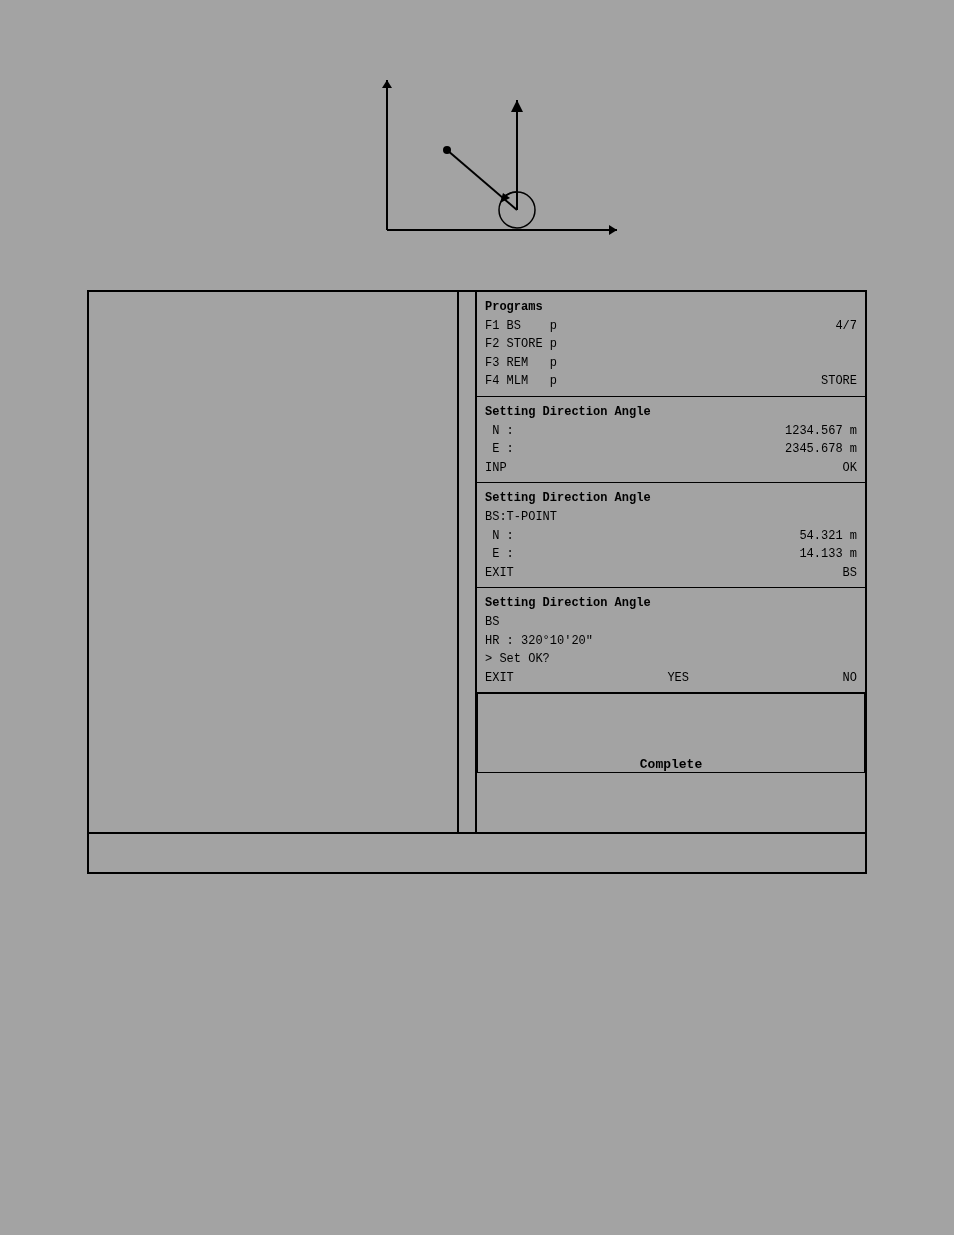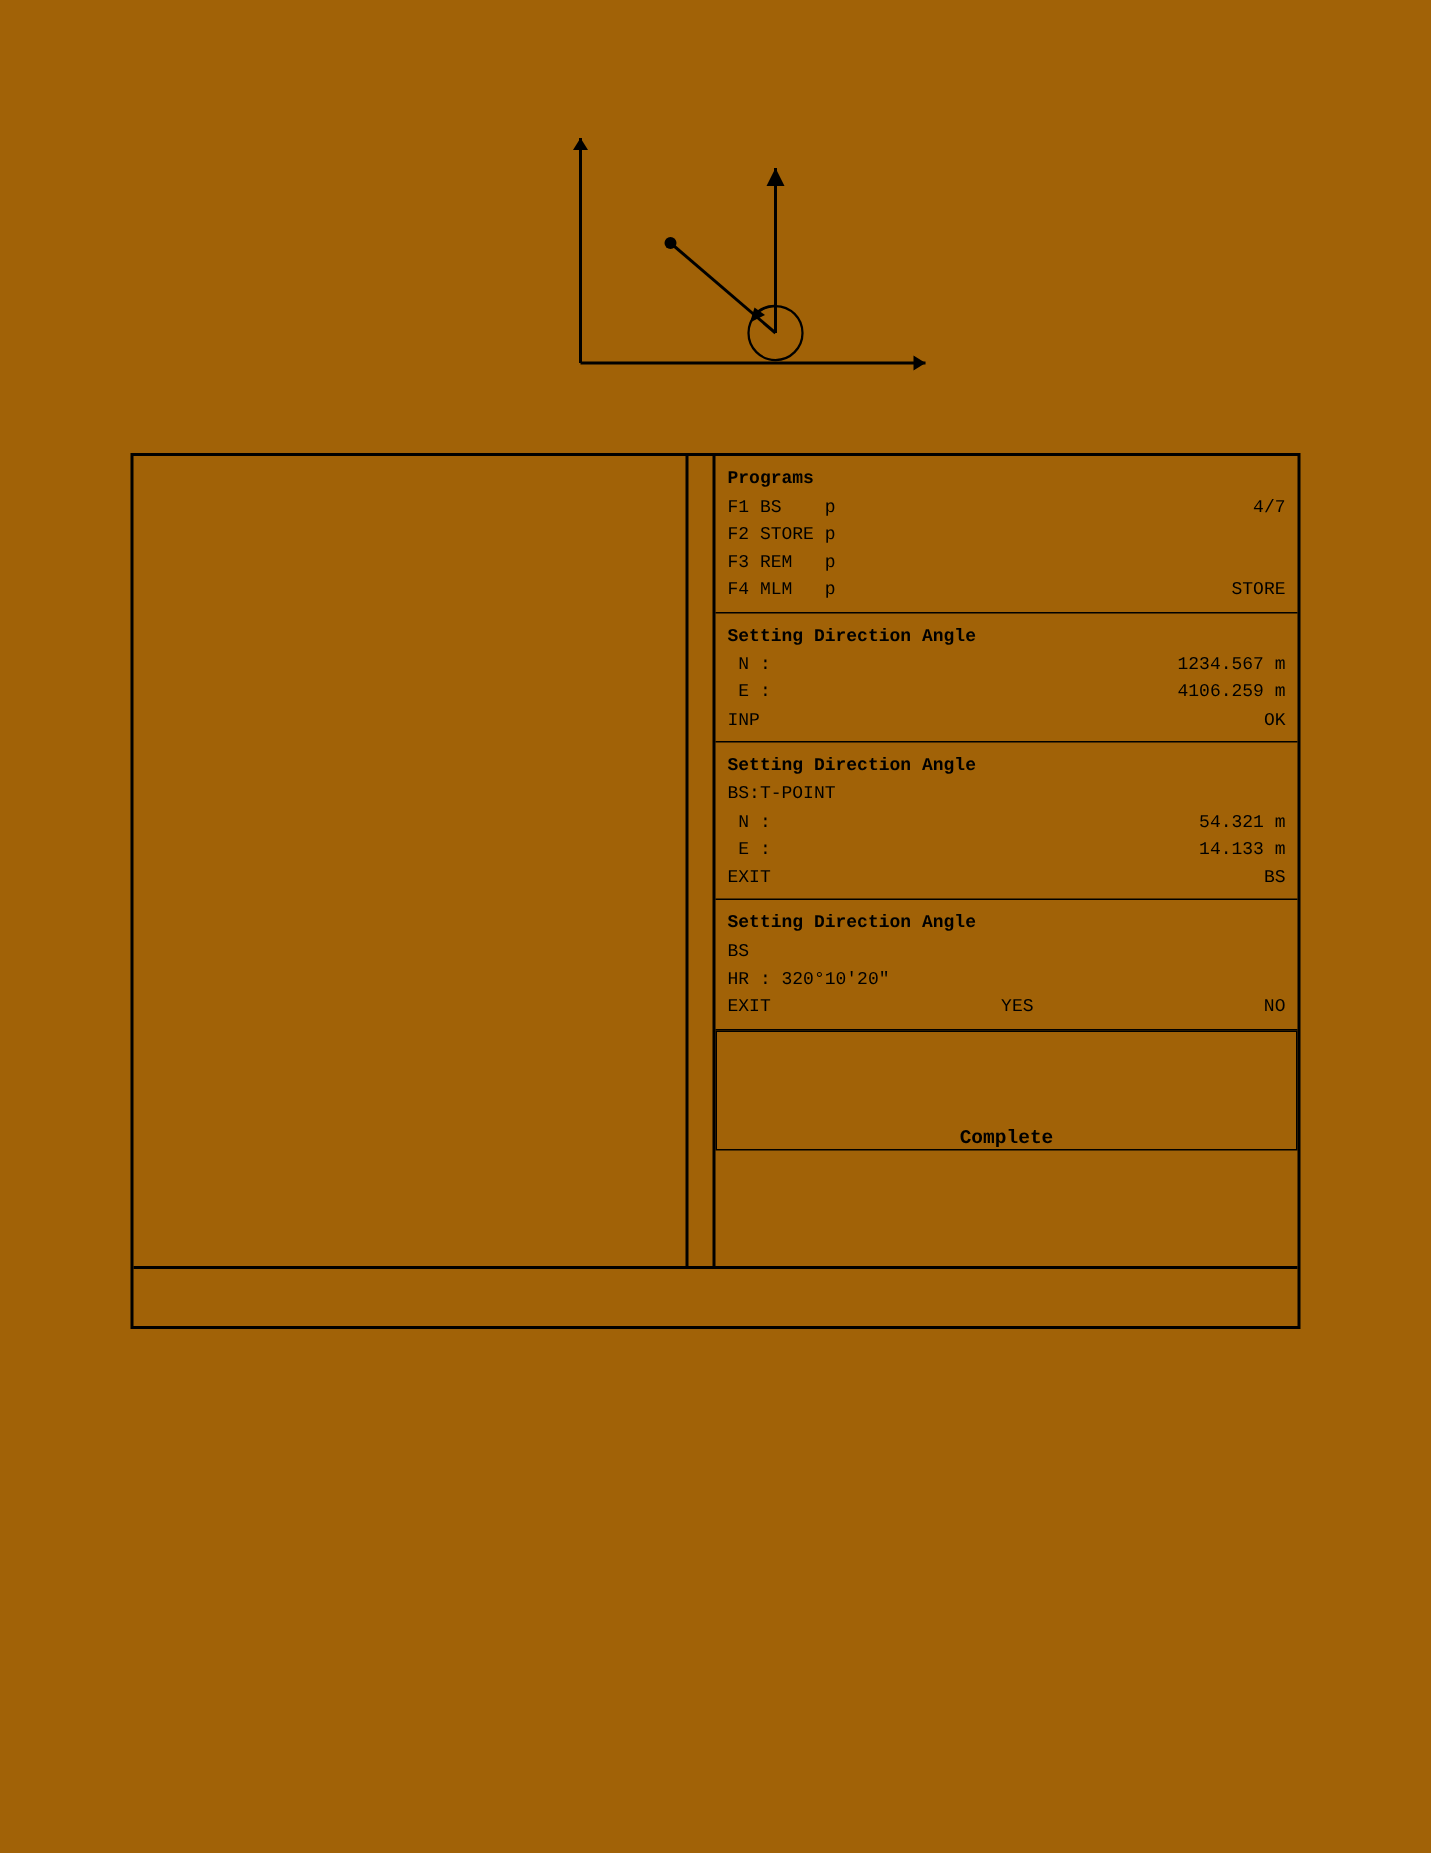--- a/index.html
+++ b/index.html
@@ -8,22 +8,22 @@
       min-height: 1235px;
       background: #ffffff;
       font-family: 'Courier New', Courier, monospace;
       font-size: 13px;
       color: #000;
     }
 
     .page-container {
       width: 954px;
       min-height: 1235px;
-      background: #a16207;
-      padding: 32px;
+      background: #a3a3a3;
+      padding: 20px;
     }
 
     
     .diagram-area {
       display: flex;
       justify-content: center;
       align-items: center;
       padding: 30px 0 20px 0;
     }
 
@@ -157,21 +157,21 @@
         </div>
 
         <div class="sb">
           <div class="sb-title">Setting Direction Angle</div>
           <div class="sb-row">
             <span>&nbsp;N :</span>
             <span>1234.567 m</span>
           </div>
           <div class="sb-row">
             <span>&nbsp;E :</span>
-            <span>4106.259 m</span>
+            <span>2345.678 m</span>
           </div>
           <div class="sb-row">
             <span>INP</span>
             <span>OK</span>
           </div>
         </div>
 
         <div class="sb">
           <div class="sb-title">Setting Direction Angle</div>
           <div>BS:T-POINT</div>
@@ -186,20 +186,21 @@
           <div class="sb-row">
             <span>EXIT</span>
             <span>BS</span>
           </div>
         </div>
 
         <div class="sb">
           <div class="sb-title">Setting Direction Angle</div>
           <div>BS</div>
           <div>HR : 320°10'20"</div>
+          <div>&gt; Set OK?</div>
           <div class="sb-row">
             <span>EXIT</span>
             <span>YES</span>
             <span>NO</span>
           </div>
         </div>
 
         <div class="complete-box">
           <span>Complete</span>
         </div>

